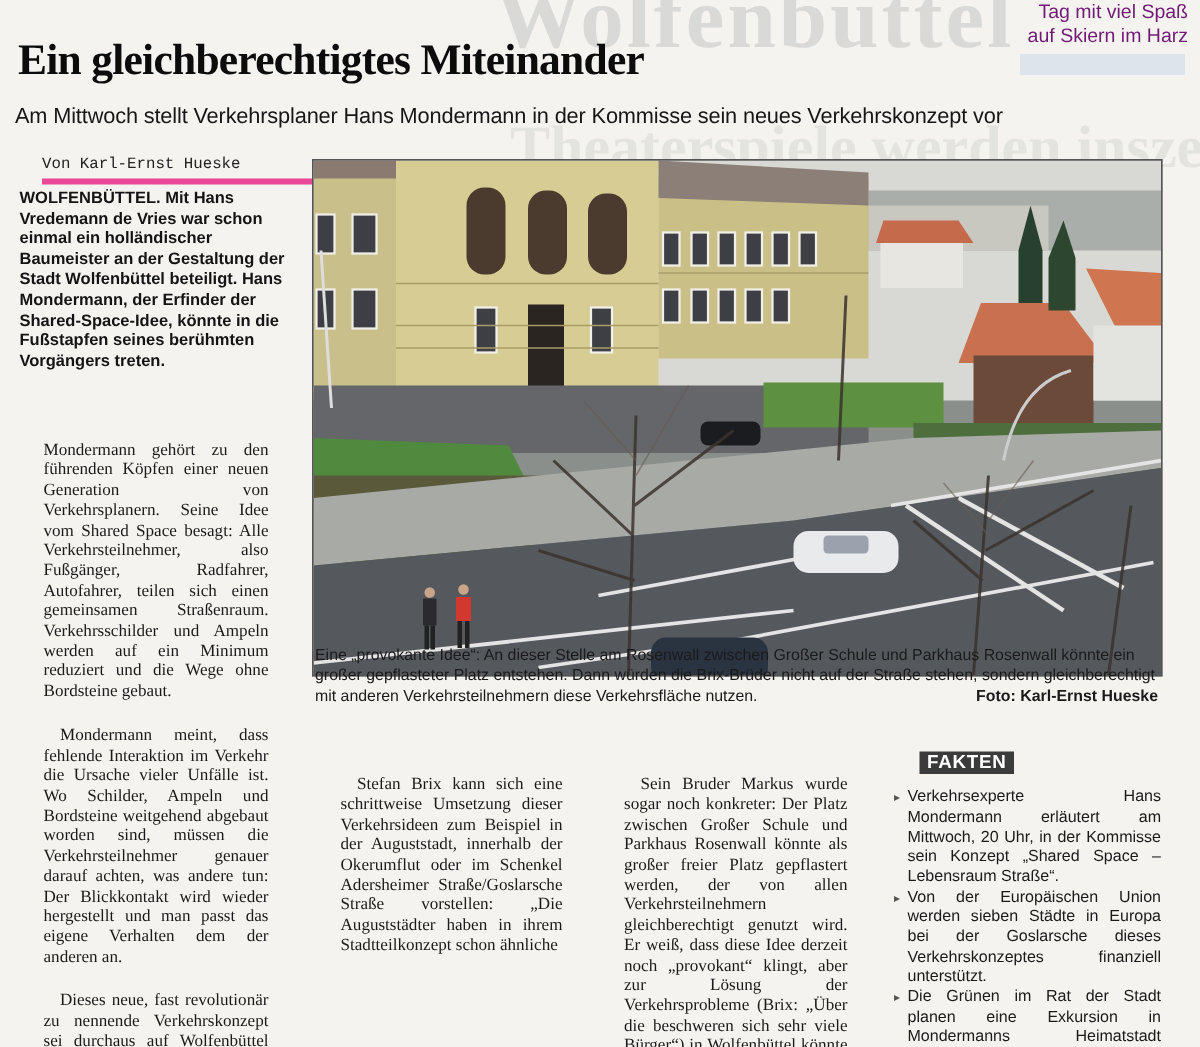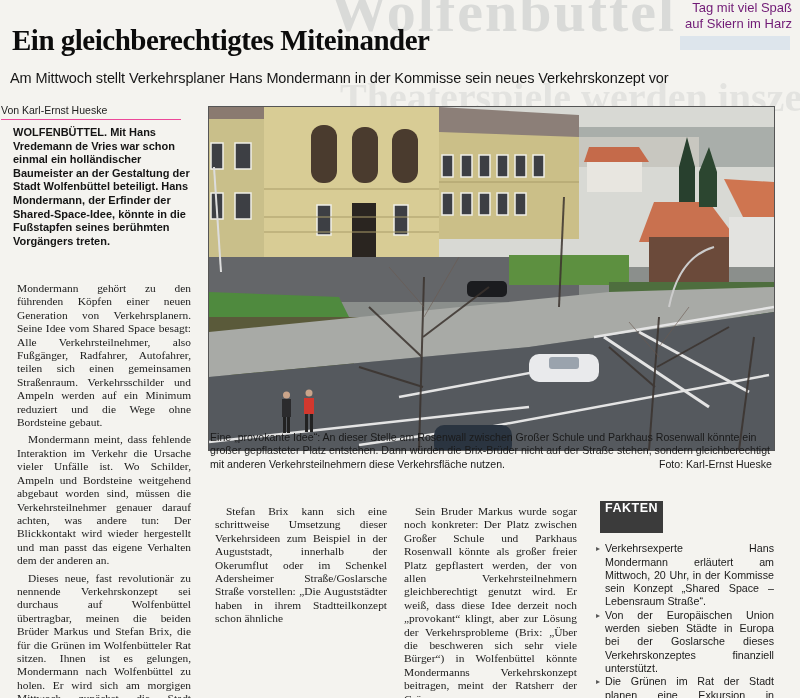--- a/index.html
+++ b/index.html
@@ -22,59 +22,59 @@
     position:absolute; left:10px; top:12px; margin:2px;
     font-family:"Liberation Serif", serif; font-weight:bold;
     font-size:29px; line-height:52px; letter-spacing:-0.5px; color:#0c0c0c;
   }
   .subline {
     position:absolute; left:10px; top:70px; margin:0;
     font-family:"Liberation Sans", sans-serif; font-size:14.5px; color:#161616;
     letter-spacing:-0.1px;
   }
   .byline {
-    position:absolute; left:1px; top:104px; width:180px;
-    font-family:Liberation Sans, sans-serif; font-size:10.5px; color:#222;
-    padding-bottom:3px; border-bottom:1px solid #ec4899;
+    position:absolute; left:28px; top:104px; width:180px;
+    font-family:Liberation Mono, monospace; font-size:10.5px; color:#222;
+    padding-bottom:3px; border-bottom:4px solid #ec4899;
   }
   .lead {
     position:absolute; left:13px; top:126px; width:181px;
     font-family:"Liberation Sans", sans-serif; font-weight:bold;
     font-size:11px; line-height:13.6px; color:#141414;
   }
   .col {
     position:absolute; font-size:11.4px; line-height:13.4px; text-align:justify;
     color:#1a1a1a;
   }
-  .col p { margin:4px; text-indent:11px; }
+  .col p { margin:16px; text-indent:11px; }
   .col p.noind { text-indent:0; }
   .col1 { left:13px; top:278px; width:182px; }
   .col2 { left:211px; top:501px; width:180px; }
   .col3 { left:400px; top:501px; width:181px; }
 
   .photo {
     position:absolute; left:208px; top:106px; width:565px; height:343px;
     overflow:hidden; border:1px solid #555;
     background:#8b8f8c;
   }
   .caption {
     position:absolute; left:210px; top:431px; width:562px;
     font-family:"Liberation Sans", sans-serif; font-size:10.6px; line-height:13.4px;
     color:#1a1a1a;
   }
-  .caption .credit { float:right; }
+  .caption .credit { float:right;font-weight:bold; }
 
   .fakten {
     position:absolute; left:596px; top:501px; width:178px;
     font-family:"Liberation Sans", sans-serif; font-size:10.7px; line-height:13.3px; color:#1a1a1a;
   }
   .fakten-badge {
     display:inline-block; background:#3b3b3b; color:#fff;
     font-weight:bold; font-size:12.5px; letter-spacing:0.5px;
-    padding:1px 5px 18px 5px; margin-bottom:9px; margin-left:4px;
+    padding:1px 5px 1px 5px; margin-bottom:9px; margin-left:17px;
   }
   .fakten ul { list-style:none; margin:0; padding:0; }
   .fakten li { position:relative; padding-left:9px; text-align:justify; }
   .fakten li .bullet { position:absolute; left:0; top:0; font-size:8px; color:#555; }
 </style>
 </head>
 <body>
 
 <div class="bg-ghost ghost1">Wolfenbüttel</div>
 <div class="bg-ghost ghost2">Theaterspiele werden inszeniert</div>

